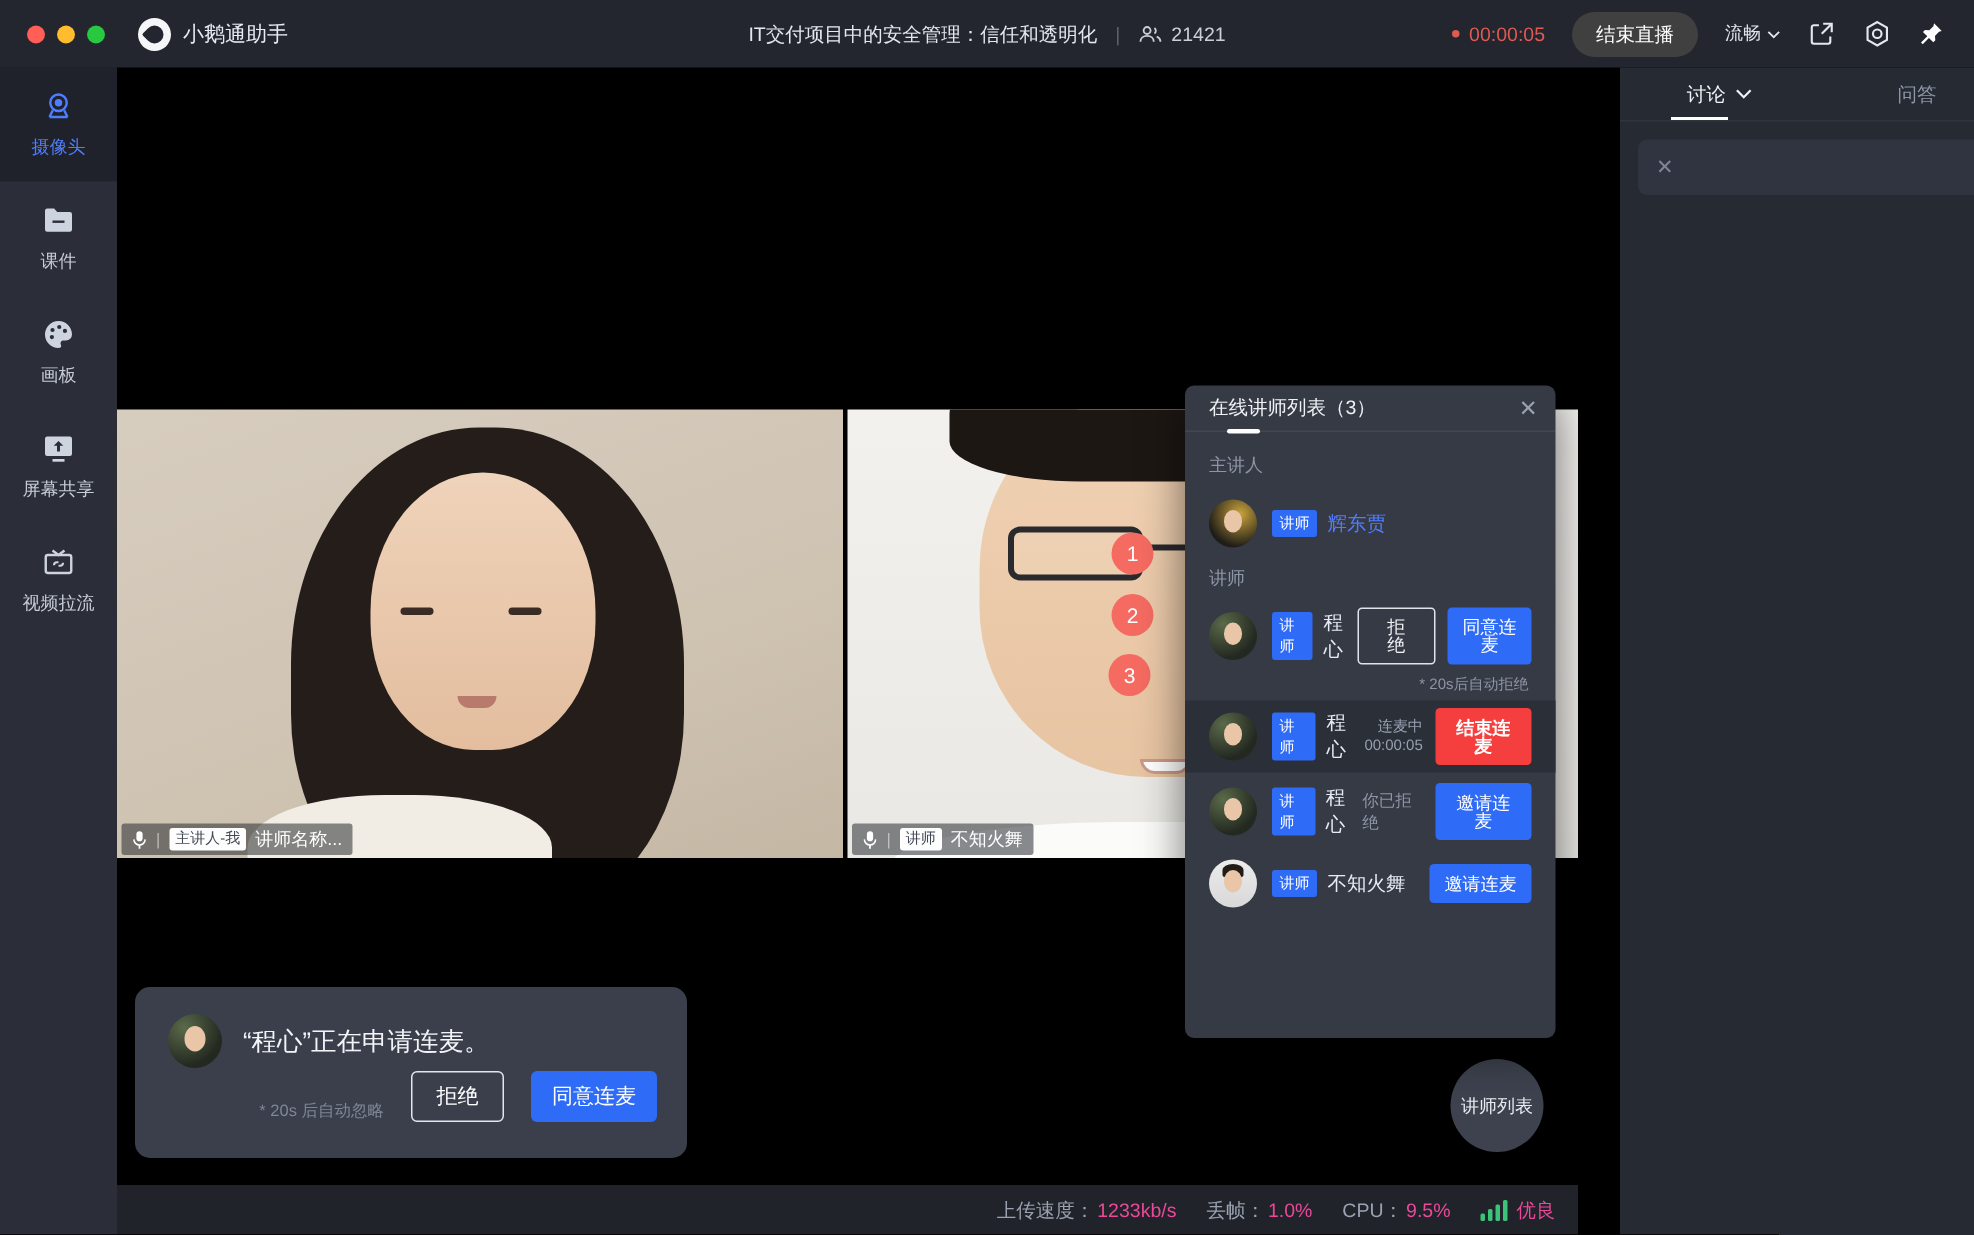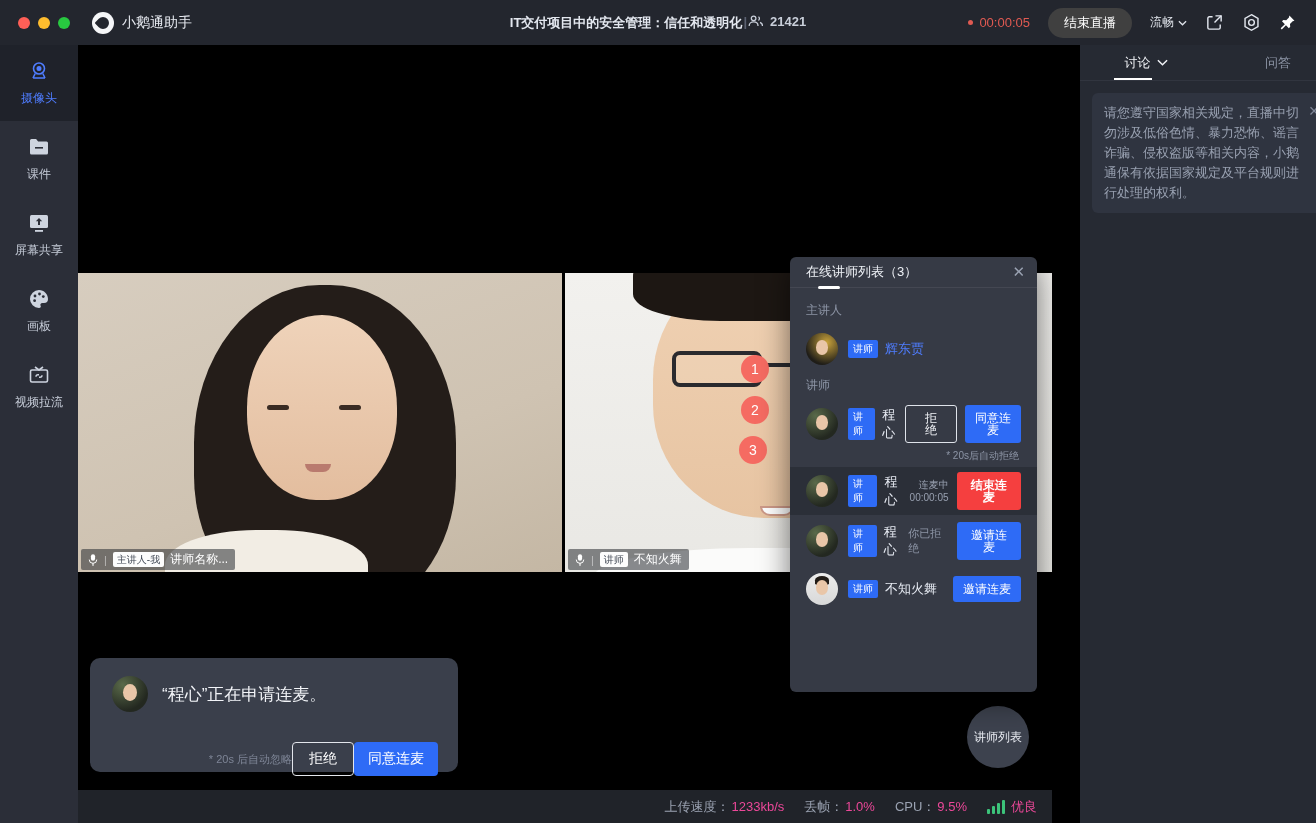--- a/index.html
+++ b/index.html
@@ -7,21 +7,21 @@
   #app { position:relative; width:1316px; height:763px; background:#000; }
 
   
   .titlebar { position:absolute; left:0; top:0; width:1316px; height:45px; background:#23262e; display:flex; align-items:center; z-index:40; }
   .traffic { display:flex; gap:8px; margin-left:18px; }
   .traffic span { width:12px; height:12px; border-radius:50%; display:block; }
   .t-red{background:#ff5f57}.t-yellow{background:#febc2e}.t-green{background:#28c840}
   .app-brand { display:flex; align-items:center; gap:8px; margin-left:22px; color:#e8ebf2; font-size:14px; }
   .app-logo { width:22px; height:22px; border-radius:50%; background:#f5f6f8; position:relative; }
   .app-logo::after { content:""; position:absolute; left:5px; top:5px; width:12px; height:12px; border-radius:50% 50% 50% 10%; background:#23262e; transform:rotate(45deg); }
-  .tb-center { position:absolute; left:50%; transform:translateX(-50%); display:flex; align-items:flex-start; gap:1px; color:#e3e7ef; font-size:13px; white-space:nowrap;font-weight:bold; }
+  .tb-center { position:absolute; left:50%; transform:translateX(-50%); display:flex; align-items:center; gap:12px; color:#e3e7ef; font-size:13px; white-space:nowrap; }
   .tb-divider { color:#5a6070; }
   .viewers { display:flex; align-items:center; gap:6px; color:#c9cfda; }
   .tb-right { position:absolute; right:0; display:flex; align-items:center; gap:18px; padding-right:20px; }
   .timer { display:flex; align-items:center; gap:6px; color:#e05a52; font-size:13px; }
   .timer-dot { width:5px; height:5px; border-radius:50%; background:#e05a52; }
   .end-live-btn { background:#404040; color:#fff; font-size:13px; border:none; border-radius:15px; padding:6px 16px; cursor:pointer; }
   .quality { display:flex; align-items:center; gap:4px; color:#dfe3ea; font-size:12px; cursor:pointer; }
   .tb-icon { color:#e3e7ef; display:flex; align-items:center; cursor:pointer; }
 
   
@@ -82,21 +82,21 @@
   .btn-outline { background:transparent; border:1px solid #dfe3ea; color:#f0f2f6; padding:6px 16px; }
   .tp-note { text-align:right; font-size:10px; color:#8d95a6; margin:1px 8px 4px 0; }
   .tp-status-sm { font-size:10px; color:#98a0b0; text-align:right; line-height:13px; }
   .tp-status { font-size:11px; color:#8d95a6; }
 
   
   .mic-card { position:absolute; left:90px; top:658px; width:368px; height:114px; background:#3a3f4b; border-radius:10px; z-index:28; padding:18px 20px 14px 22px; }
   .mic-top { display:flex; align-items:center; gap:14px; }
   .mic-avatar { width:36px; height:36px; flex:0 0 36px; }
   .mic-text { color:#f2f4f8; font-size:17px; }
-  .mic-bottom { display:flex; align-items:center; justify-content:flex-end; gap:0; margin-top:30px; }
+  .mic-bottom { display:flex; align-items:flex-end; justify-content:flex-end; gap:18px; margin-top:2px; }
   .mic-note { font-size:11px; color:#7e8596; }
   .mic-btn-outline { background:transparent; border:1px solid #e3e6ec; color:#fff; font-size:14px; border-radius:4px; padding:7px 16px; cursor:pointer; }
   .mic-btn-blue { background:#2e6bf6; border:none; color:#fff; font-size:14px; border-radius:4px; padding:8px 14px; cursor:pointer; }
 
   
   .fab { position:absolute; left:967px; top:706px; width:62px; height:62px; border-radius:50%; background:#3d424e; color:#e8ebf2; font-size:12px; display:flex; align-items:center; justify-content:center; z-index:15; cursor:pointer; box-shadow:0 4px 14px rgba(0,0,0,.4); }
 
   
   .chat { position:absolute; left:1080px; top:45px; width:264px; height:778px; background:#262a33; z-index:30; display:flex; flex-direction:column; }
   .chat-tabs { height:36px; display:flex; border-bottom:1px solid #31353f; flex:0 0 36px; }
@@ -199,35 +199,35 @@
     </div>
     <div class="side-item">
       <svg width="24" height="24" viewBox="0 0 24 24" fill="#ced4df">
           <path d="M3 5.5A1.5 1.5 0 014.5 4h4.6l2 2.4h8.4A1.5 1.5 0 0121 7.9v10.1a1.5 1.5 0 01-1.5 1.5h-15A1.5 1.5 0 013 18z"></path>
           <rect x="8" y="12" width="8" height="1.6" fill="#2b2e38"></rect>
         </svg>
       <span>课件</span>
     </div>
     <div class="side-item">
       <svg width="24" height="24" viewBox="0 0 24 24" fill="#ced4df">
-          <rect x="3" y="4" width="18" height="13" rx="1.5"></rect>
-          <path d="M12 7l3.2 3.2h-2.2V14h-2v-3.8H8.8z" fill="#2b2e38"></path>
-          <rect x="8" y="19" width="8" height="1.8"></rect>
-        </svg>
-      <span>屏幕共享</span>
-    </div>
-    <div class="side-item">
-      <svg width="24" height="24" viewBox="0 0 24 24" fill="#ced4df">
           <path d="M12 3a9 9 0 100 18c1.6 0 2.2-1 1.6-2.2-.6-1.2 0-2.8 1.8-2.8H17a4 4 0 004-4c0-5-4-9-9-9z"></path>
           <circle cx="8" cy="9" r="1.4" fill="#2b2e38"></circle>
           <circle cx="12.5" cy="7" r="1.4" fill="#2b2e38"></circle>
           <circle cx="16.3" cy="9.6" r="1.4" fill="#2b2e38"></circle>
           <circle cx="7.6" cy="13.7" r="1.4" fill="#2b2e38"></circle>
         </svg>
       <span>画板</span>
+    </div>
+    <div class="side-item">
+      <svg width="24" height="24" viewBox="0 0 24 24" fill="#ced4df">
+          <rect x="3" y="4" width="18" height="13" rx="1.5"></rect>
+          <path d="M12 7l3.2 3.2h-2.2V14h-2v-3.8H8.8z" fill="#2b2e38"></path>
+          <rect x="8" y="19" width="8" height="1.8"></rect>
+        </svg>
+      <span>屏幕共享</span>
     </div>
     <div class="side-item">
       <svg width="24" height="24" viewBox="0 0 24 24" fill="none" stroke="#ced4df" stroke-width="1.6">
           <rect x="3.5" y="7" width="17" height="12" rx="1.5"></rect>
           <path d="M8 4l4 3 4-3"></path>
           <path d="M9 13.8a2 2 0 012-2h1M15 12.2a2 2 0 01-2 2h-1" stroke-width="1.4"></path>
         </svg>
       <span>视频拉流</span>
     </div>
   </div>
@@ -358,21 +358,20 @@
         <span>讨论</span>
         <svg width="11" height="7" viewBox="0 0 12 7" fill="none" stroke="#f0f2f6" stroke-width="1.6">
             <path d="M1 1l5 5 5-5"></path>
           </svg>
       </div>
       <div class="chat-tab">
         <span>问答</span>
       </div>
     </div>
     <div class="notice">
-      <span class="notice-text">请您遵守国家相关规定，直播中切勿涉及低俗色情、暴力恐怖、谣言诈骗、侵权盗版等相关内容，小鹅通保有依据国家规定及平台规则进行处理的权利。</span>
       <span class="notice-close">✕</span>
     </div>
     <div class="chat-flex"></div>
   </div>
 
   <div class="statusbar">
     <span class="sb-group">
       <span class="sb-label">上传速度：</span>
       <span class="sb-value">1233kb/s</span>
     </span>

